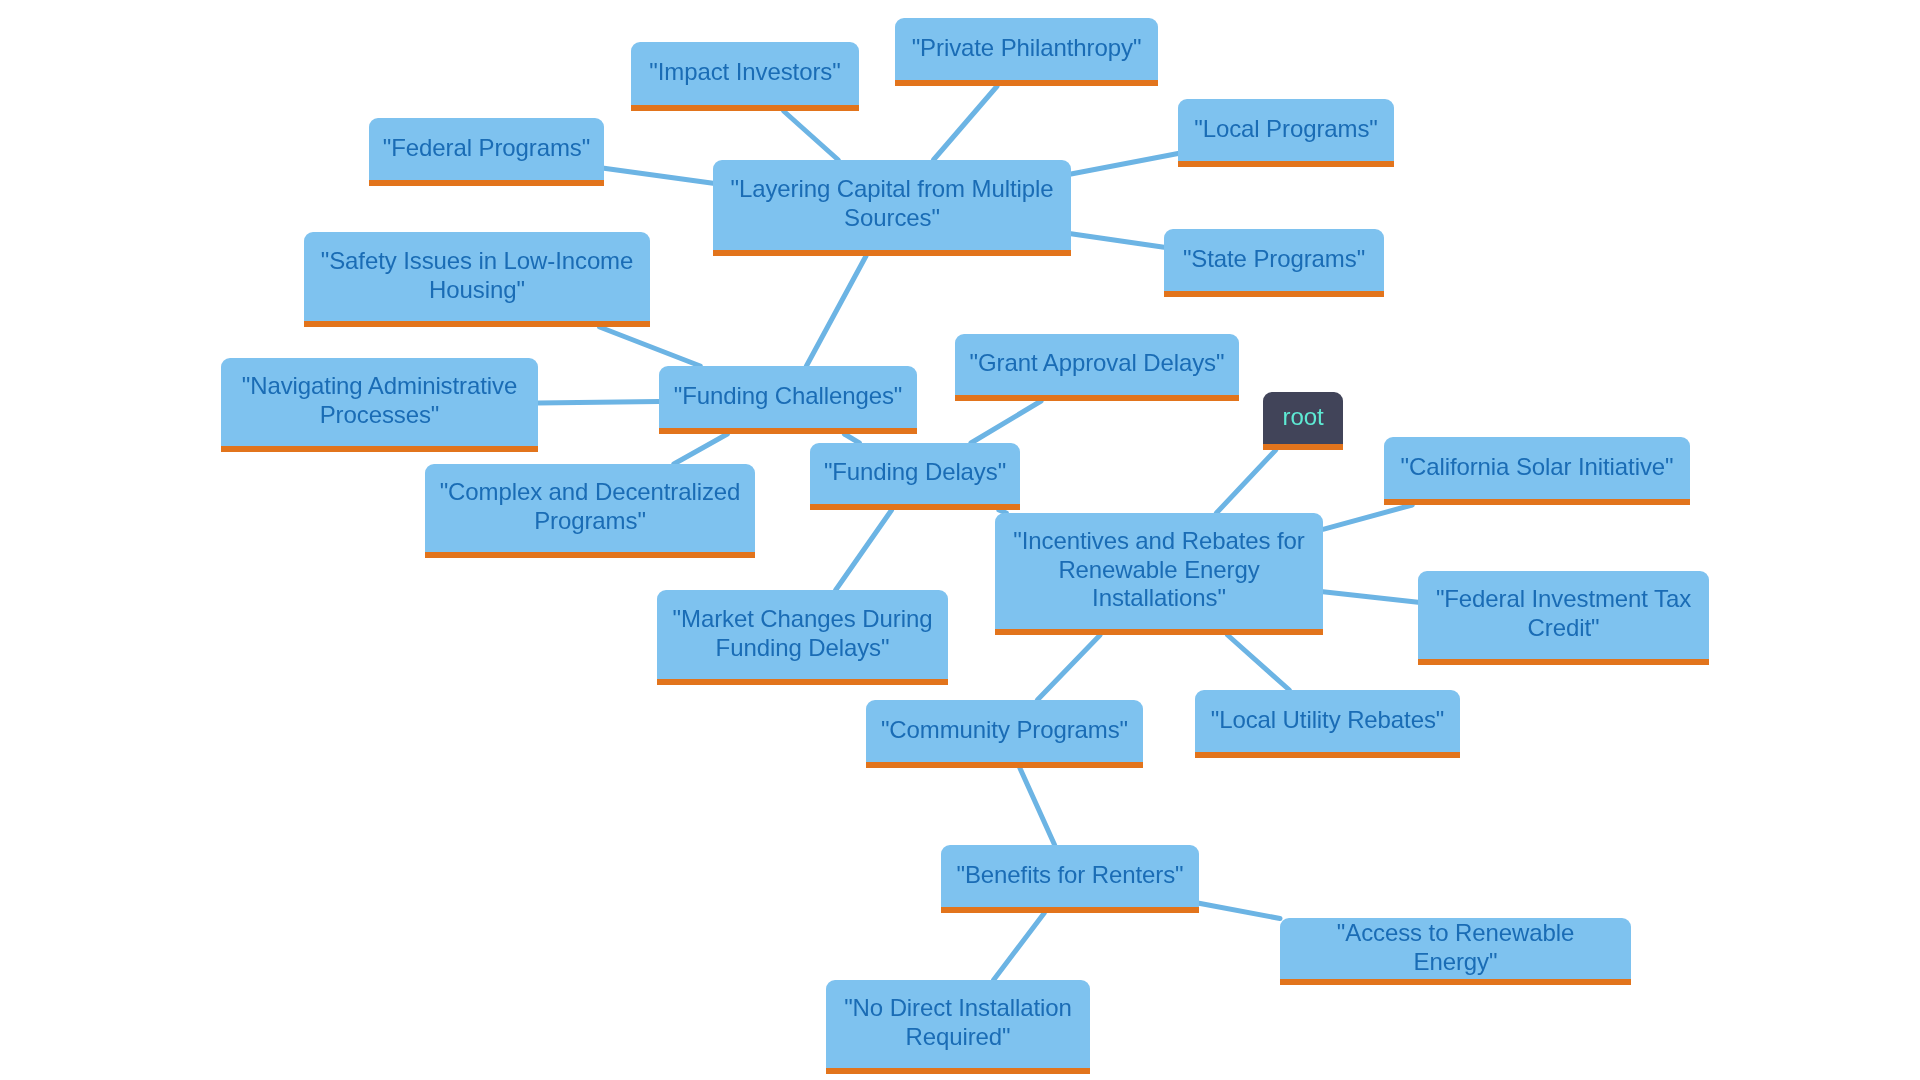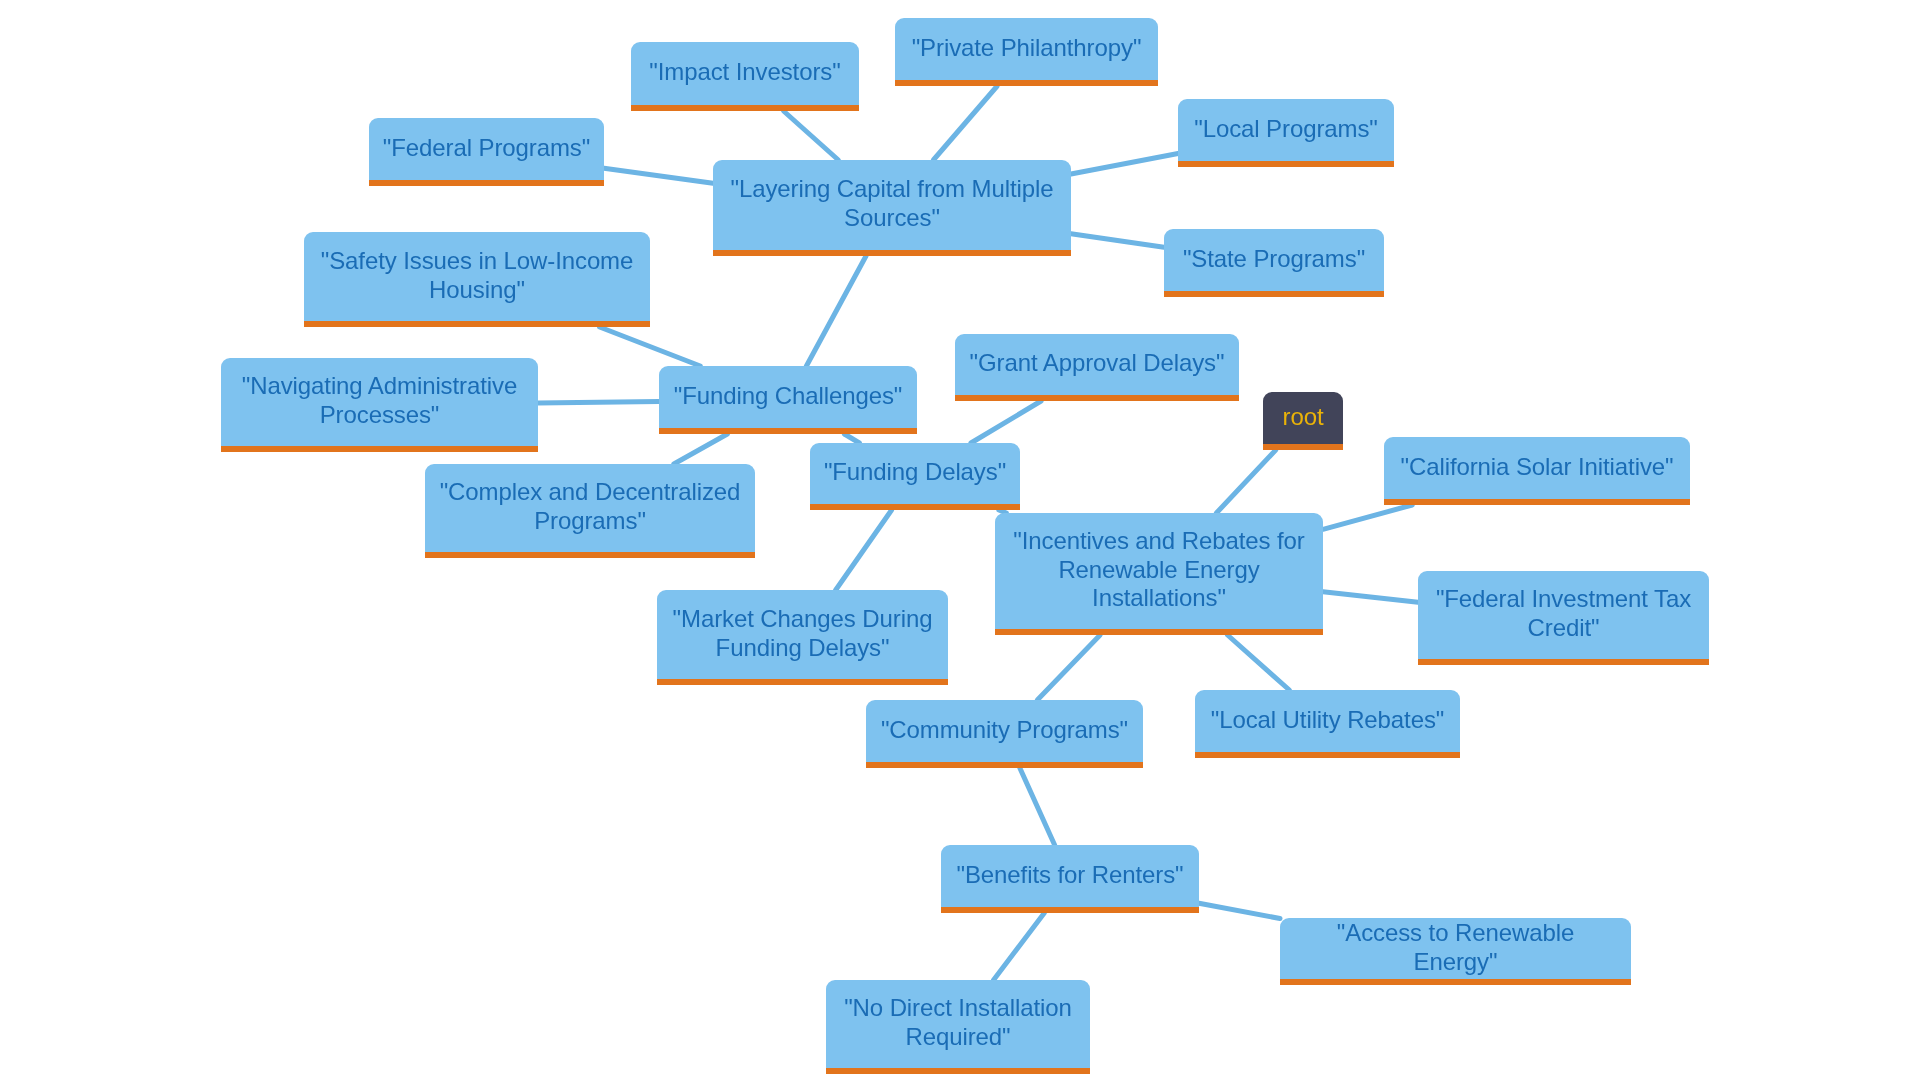--- a/index.html
+++ b/index.html
@@ -34,21 +34,21 @@
     align-items: center;
     justify-content: center;
     text-align: center;
     line-height: 1.2;
     padding: 4px 12px 6px 12px;
     font-size: 24px;
     letter-spacing: -0.1px;
   }
   .node.root {
     background: #414459;
-    color: #eab308;
+    color: #5eead4;
   }
   .node span {
     display: block;
     width: 100%;
   }
 </style>
 </head>
 <body>
 
 <div id="canvas">

